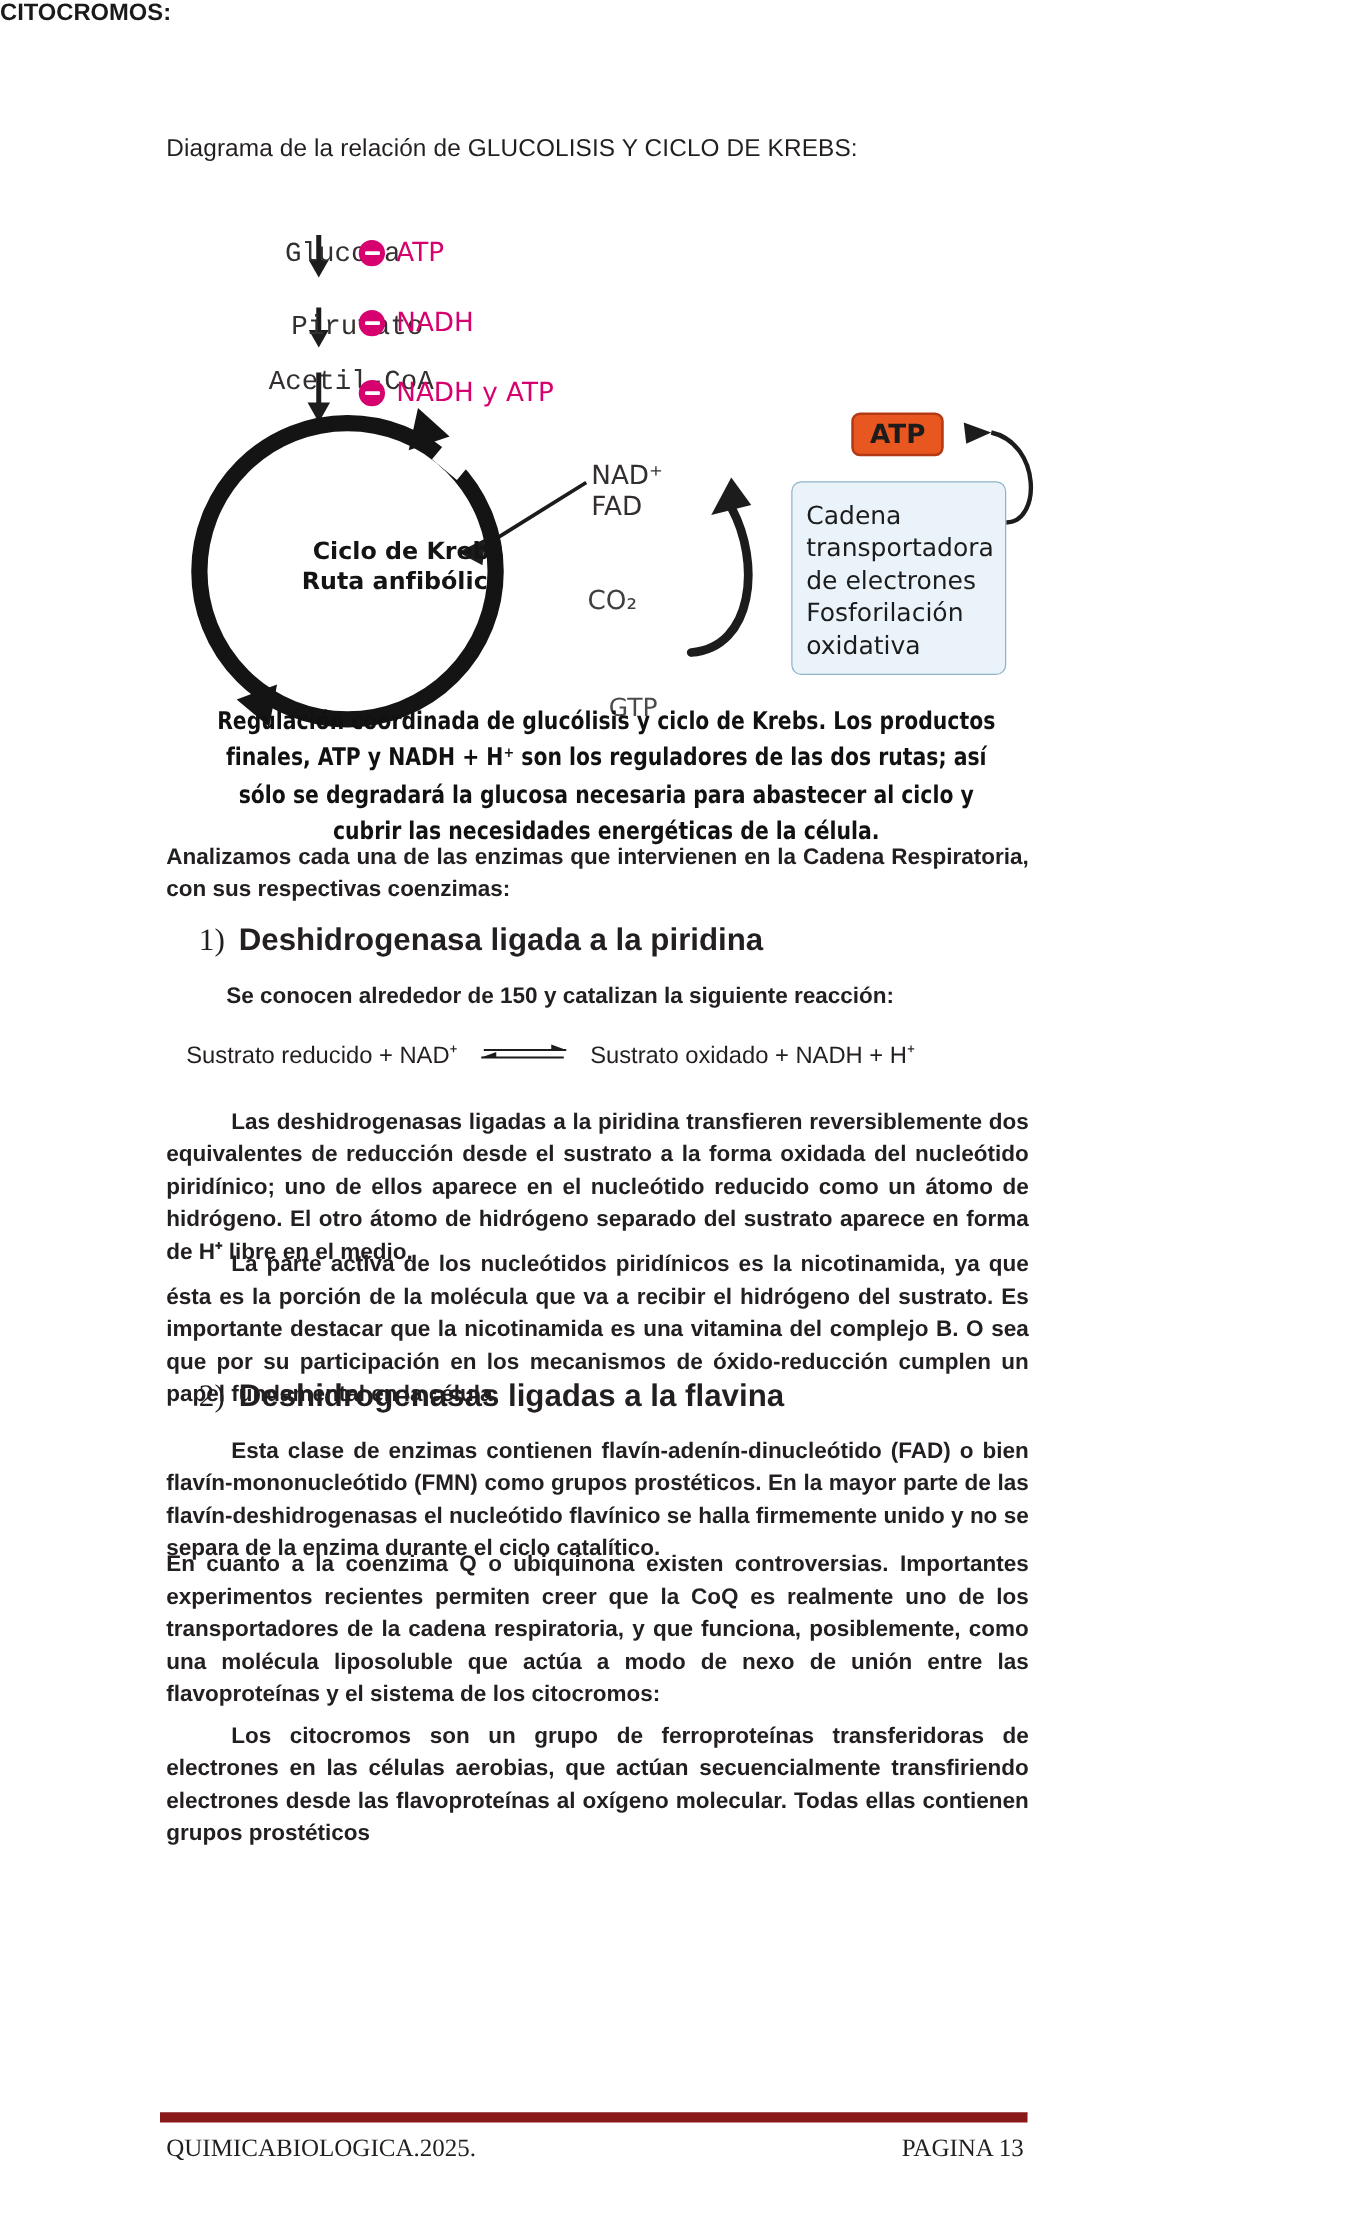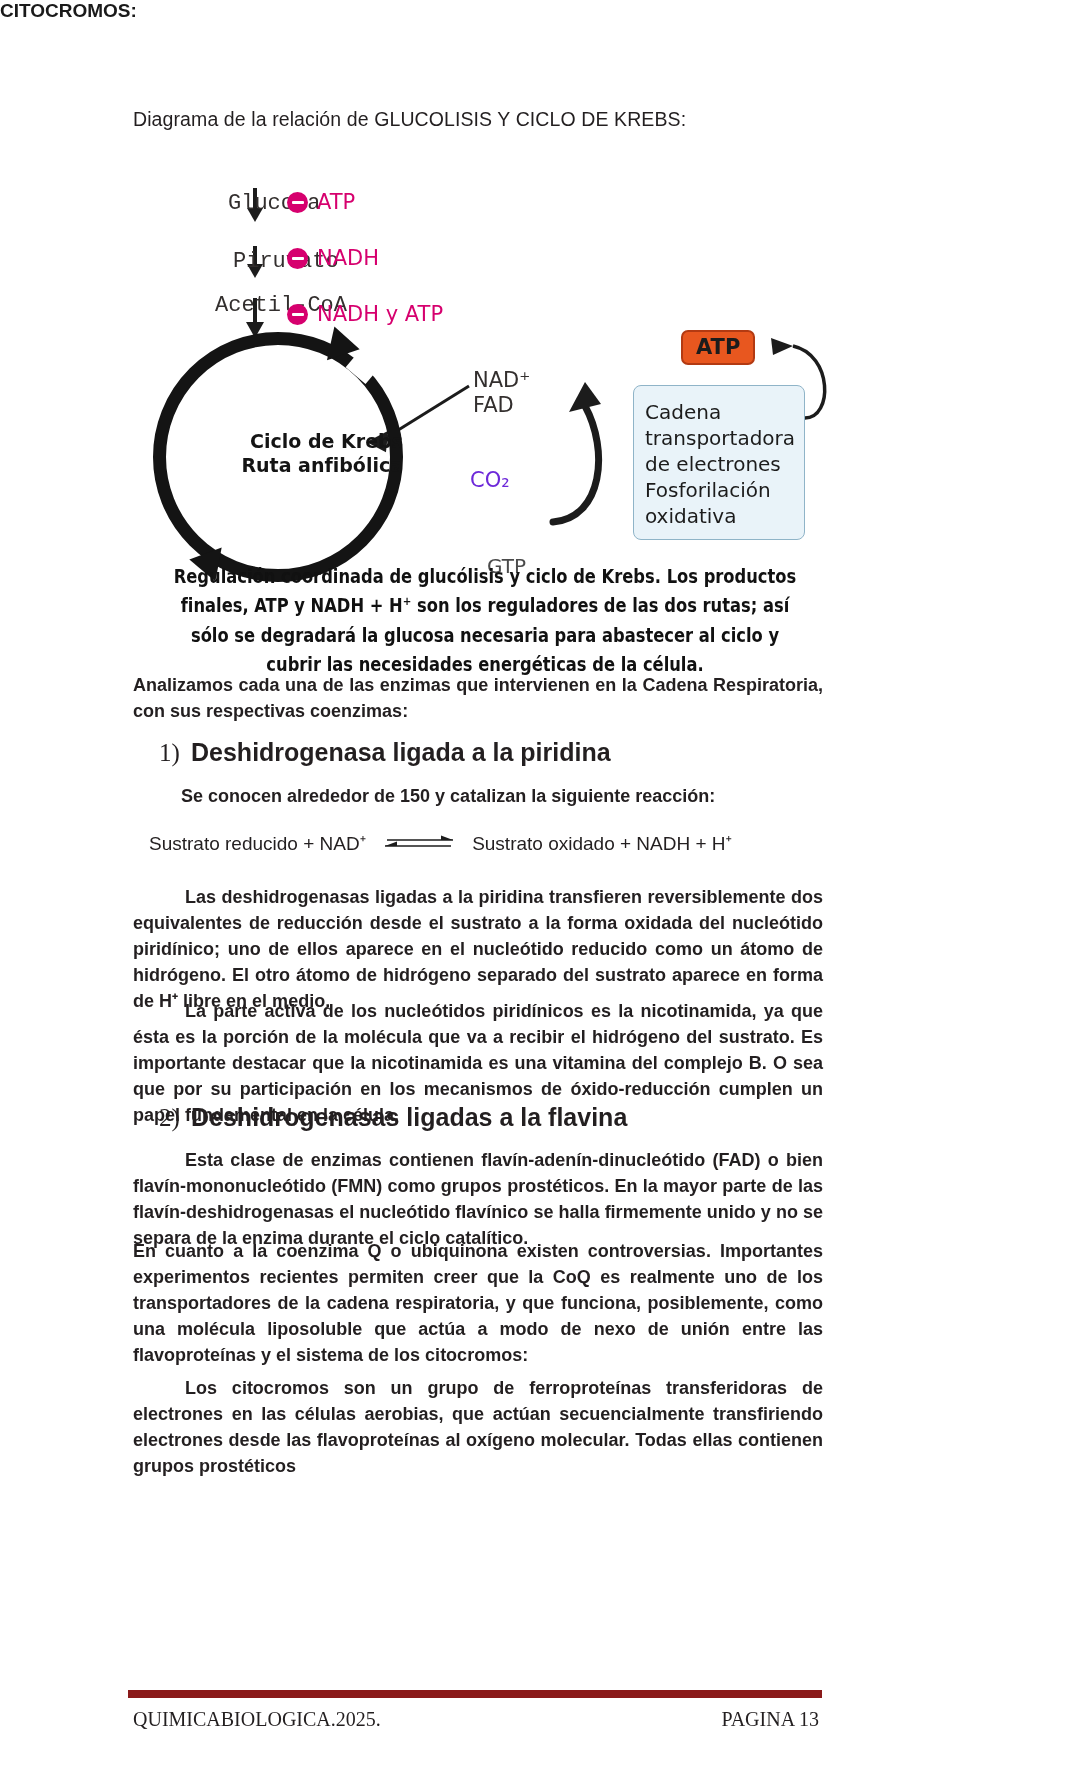--- a/index.html
+++ b/index.html
@@ -147,21 +147,21 @@
     line-height: 1.18;
     color: #332f2e;
     white-space: pre-line;
   }
 
   .co2 {
     position: absolute;
     left: 337px; top: 318px;
     font-family: "DejaVu Sans", sans-serif;
     font-size: 21px;
-    color: #6d28d9;
+    color: #404040;
   }
 
   .yellow-box {
     position: absolute;
     left: 330px; top: 342px;
     width: 158px;
     padding: 5px 9px 7px 9px;
     background: #cddb21;
     border: 1.6px solid #9aa21a;
     border-radius: 8px;

